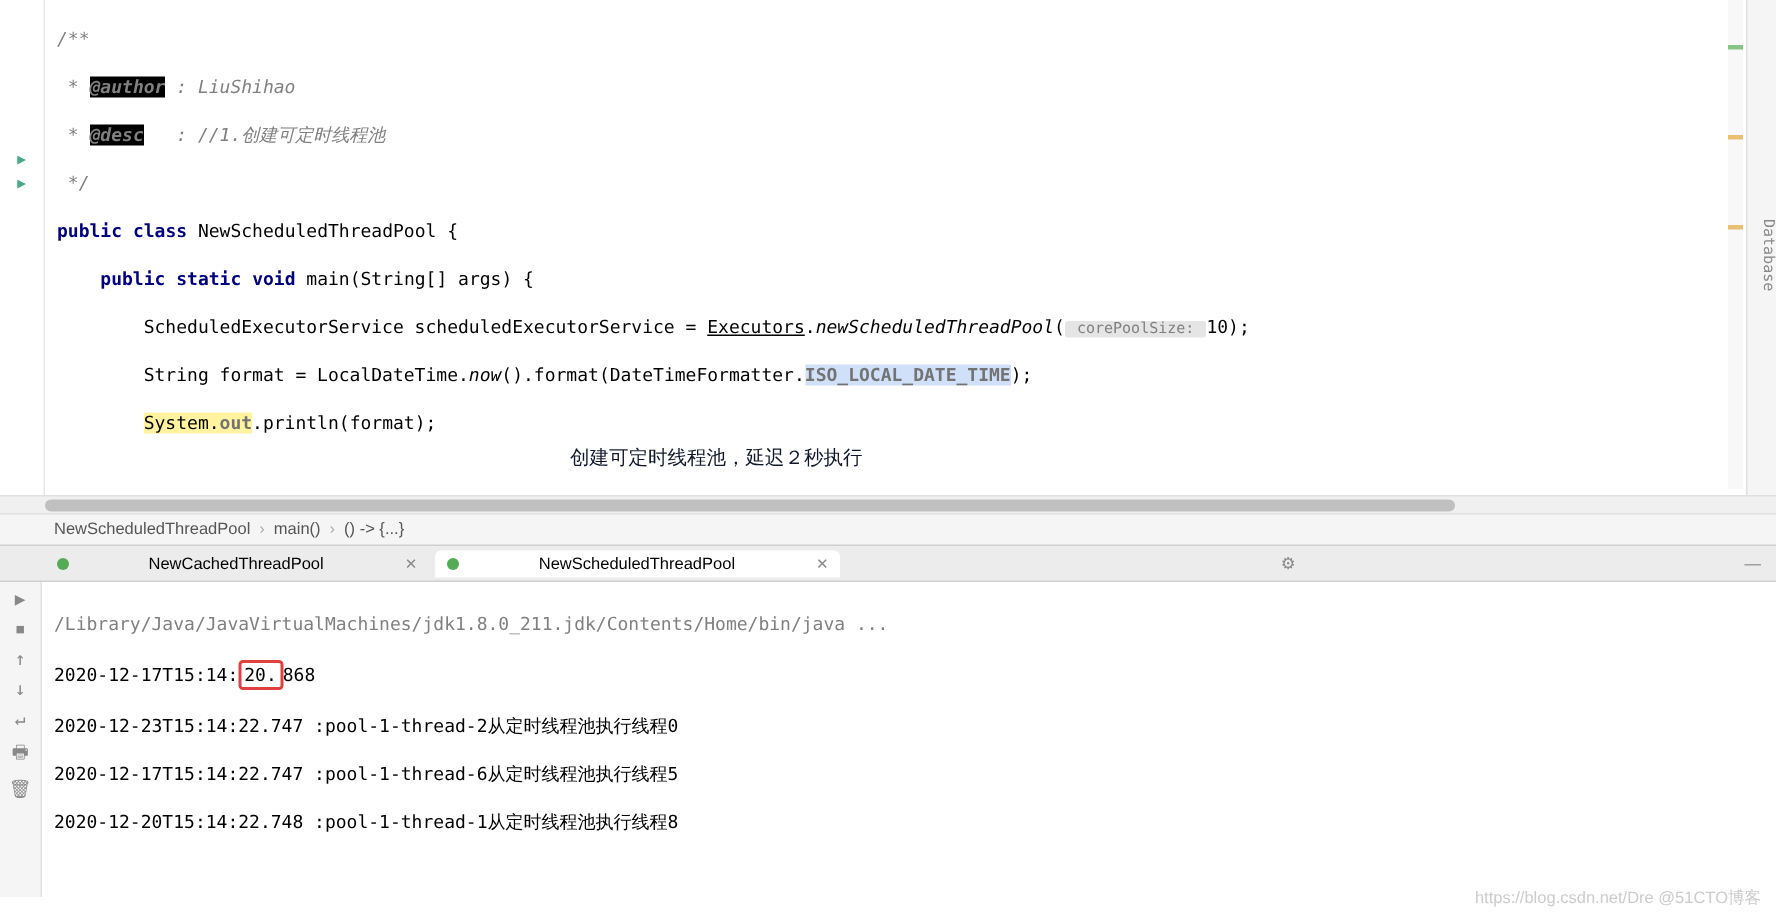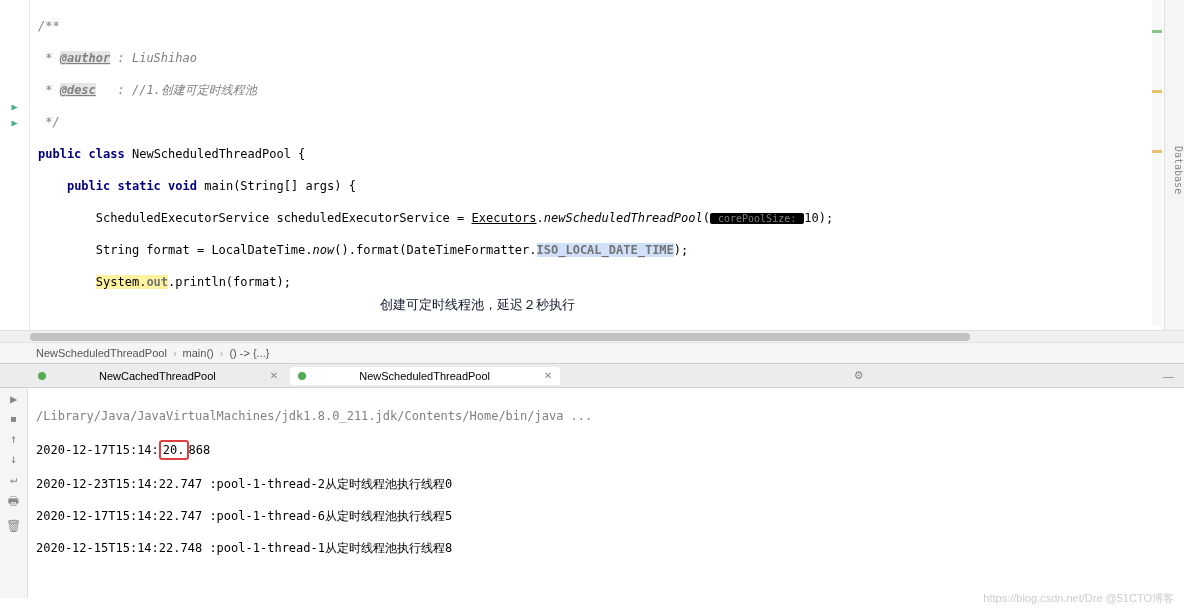--- a/index.html
+++ b/index.html
@@ -49,25 +49,25 @@
       display: flex;
       flex-direction: column;
       align-items: center;
       padding-top: 10px;
       writing-mode: vertical-rl;
       font-size: 10px;
       color: #888;
     }
     .code-line { height: 16px; }
     .comment { color: #808080; font-style: italic; }
-    .doc-tag { color: #808080; font-style: italic; font-weight: bold; text-decoration: underline; background: #e5e5e5; }
+    .doc-tag { color: #808080; font-style: italic; font-weight: bold; background: #000000; }
     .kw { color: #000080; font-weight: bold; }
     .static-field { color: #737373; font-weight: bold; margin-top: 11px; }
     .static-method { font-style: italic; }
-    .param-hint { color: #808080; background: #000000; padding: 0 2px; font-size: 10px; border-radius: 2px; }
+    .param-hint { color: #808080; background: #e5e5e5; padding: 0 2px; font-size: 10px; border-radius: 2px; }
     .hl-yellow { background: #fff3a0; }
     .hl-blue { background: #d0e0f8; }
     .red-box { border: 2px solid #e04040; border-radius: 3px; padding: 0 2px; }
     .annotation-text {
       color: #0f172a;
       font-family: Liberation Sans, sans-serif;
       font-size: 13px;
       position: absolute;
       left: 380px;
       top: 296px;
@@ -245,21 +245,21 @@
     <div>↓</div>
     <div>↵</div>
     <div>🖶</div>
     <div>🗑</div>
   </div>
   <div class="console">
 <div class="cmd-line">/Library/Java/JavaVirtualMachines/jdk1.8.0_211.jdk/Contents/Home/bin/java ...</div>
 <div><span>2020-12-17T15:14:</span><span class="red-box" style="display:inline-block;min-width:20px"><span>20.</span></span><span>868</span></div>
 <div>2020-12-23T15:14:22.747 :pool-1-thread-2从定时线程池执行线程0</div>
 <div>2020-12-17T15:14:22.747 :pool-1-thread-6从定时线程池执行线程5</div>
-<div>2020-12-15T15:14:22.748 :pool-1-thread-1从定时线程池执行线程8</div>
+<div>2020-12-20T15:14:22.748 :pool-1-thread-1从定时线程池执行线程8</div>
 
 
 
 
 
 
   </div>
 </div>
 
 <div class="watermark">https://blog.csdn.net/Dre @51CTO博客</div>

